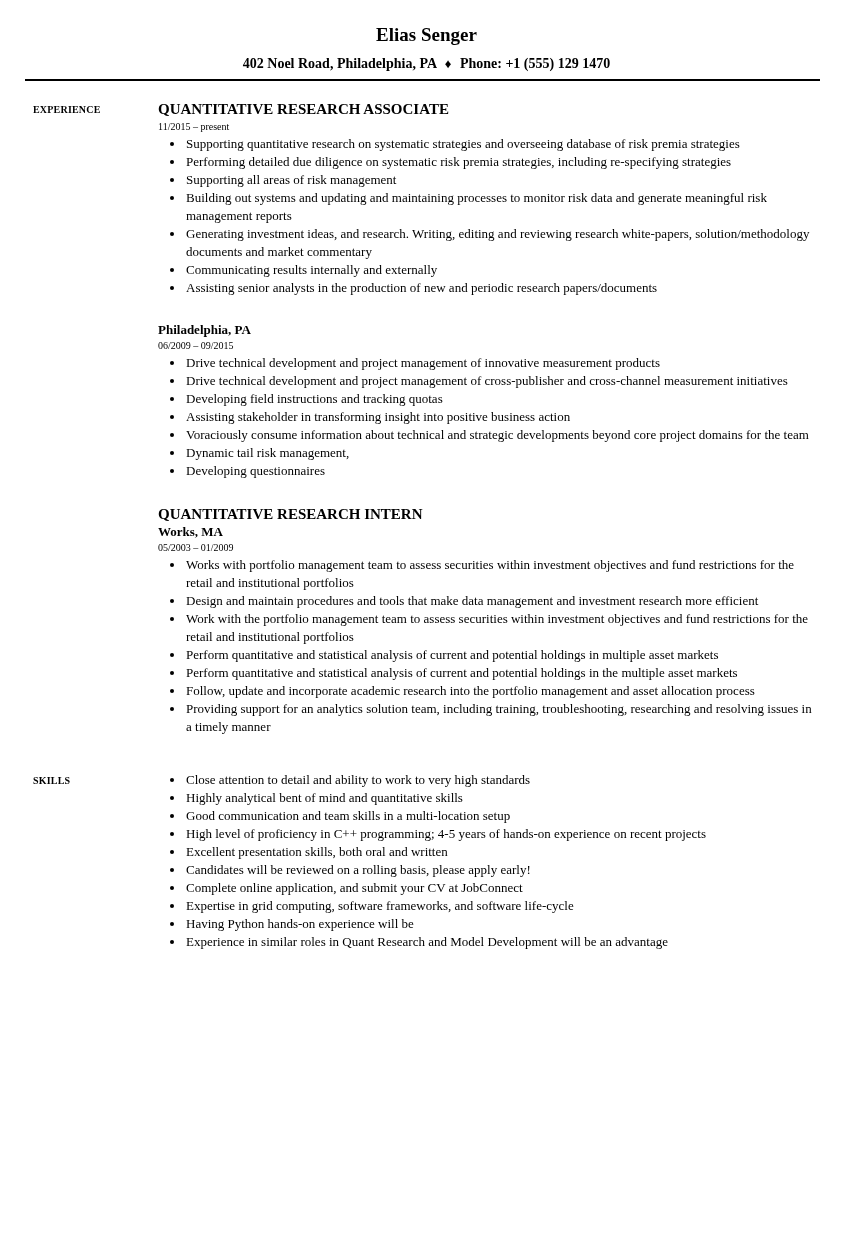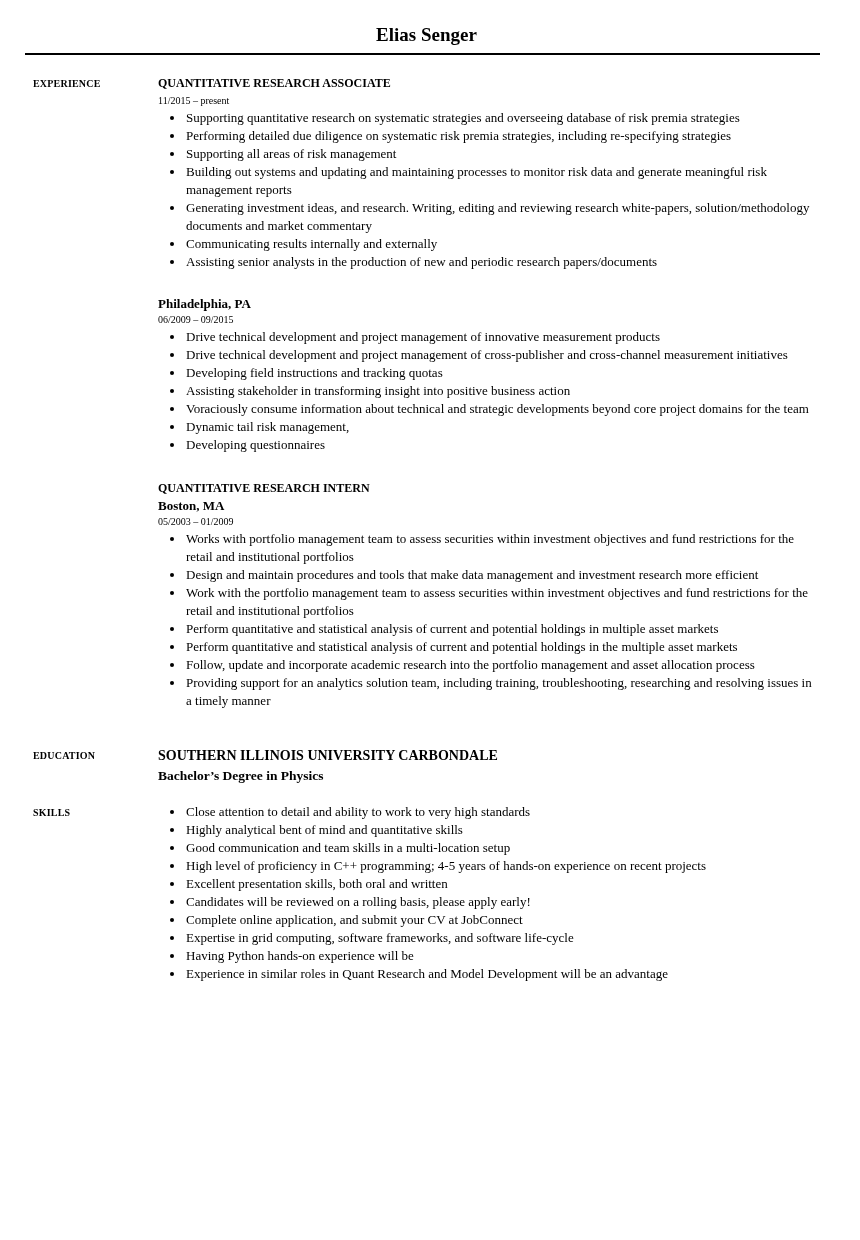--- a/index.html
+++ b/index.html
@@ -57,23 +57,23 @@
     font-size: 10px;
     line-height: 19px;
     font-weight: bold;
     letter-spacing: 0.2px;
   }
   .section-experience { margin-top: 19px; }
   .section-education  { margin-top: 28px; }
   .section-skills     { margin-top: 17px; }
   
   .job { margin-bottom: 25px; }
-  .job:last-child { margin-bottom: 8px; }
+  .job:last-child { margin-bottom: 18px; }
   .job-title {
-    font-size: 12px;
+    font-size: 15px;
     line-height: 19px;
     font-weight: bold;
   }
   .job-location {
     font-size: 13px;
     line-height: 16px;
     font-weight: bold;
   }
   .job-dates {
     font-size: 10px;
@@ -102,20 +102,25 @@
     font-weight: bold;
   }
 </style>
 </head>
 <body>
 
 <div class="page">
 
   <div class="resume-header">
     <h1 class="resume-name">Elias Senger</h1>
+    <div class="contact-line">
+      <span>402 Noel Road, Philadelphia, PA</span>
+      <span class="contact-sep">♦</span>
+      <span>Phone: +1 (555) 129 1470</span>
+    </div>
     <hr class="header-rule">
   </div>
 
   <div class="section section-experience">
     <div class="section-label">EXPERIENCE</div>
     <div>
 
       <div class="job">
         <div class="job-title">QUANTITATIVE RESEARCH ASSOCIATE</div>
         <div class="job-dates">11/2015 – present</div>
@@ -139,43 +144,36 @@
           <li>Developing field instructions and tracking quotas</li>
           <li>Assisting stakeholder in transforming insight into positive business action</li>
           <li>Voraciously consume information about technical and strategic developments beyond core project domains for the team</li>
           <li>Dynamic tail risk management,</li>
           <li>Developing questionnaires</li>
         </ul>
       </div>
 
       <div class="job">
         <div class="job-title">QUANTITATIVE RESEARCH INTERN</div>
-        <div class="job-location">Boston, MA</div>
+        <div class="job-location">Works, MA</div>
         <div class="job-dates">05/2003 – 01/2009</div>
         <ul class="bullets">
           <li>Works with portfolio management team to assess securities within investment objectives and fund restrictions for the retail and institutional portfolios</li>
           <li>Design and maintain procedures and tools that make data management and investment research more efficient</li>
           <li>Work with the portfolio management team to assess securities within investment objectives and fund restrictions for the retail and institutional portfolios</li>
           <li>Perform quantitative and statistical analysis of current and potential holdings in multiple asset markets</li>
           <li>Perform quantitative and statistical analysis of current and potential holdings in the multiple asset markets</li>
           <li>Follow, update and incorporate academic research into the portfolio management and asset allocation process</li>
           <li>Providing support for an analytics solution team, including training, troubleshooting, researching and resolving issues in a timely manner</li>
         </ul>
       </div>
 
     </div>
   </div>
 
-  <div class="section section-education">
-    <div class="section-label">EDUCATION</div>
-    <div>
-      <div class="edu-school">SOUTHERN ILLINOIS UNIVERSITY CARBONDALE</div>
-      <div class="edu-degree">Bachelor’s Degree in Physics</div>
-    </div>
-  </div>
 
   <div class="section section-skills">
     <div class="section-label">SKILLS</div>
     <div>
       <ul class="bullets">
         <li>Close attention to detail and ability to work to very high standards</li>
         <li>Highly analytical bent of mind and quantitative skills</li>
         <li>Good communication and team skills in a multi-location setup</li>
         <li>High level of proficiency in C++ programming; 4-5 years of hands-on experience on recent projects</li>
         <li>Excellent presentation skills, both oral and written</li>

